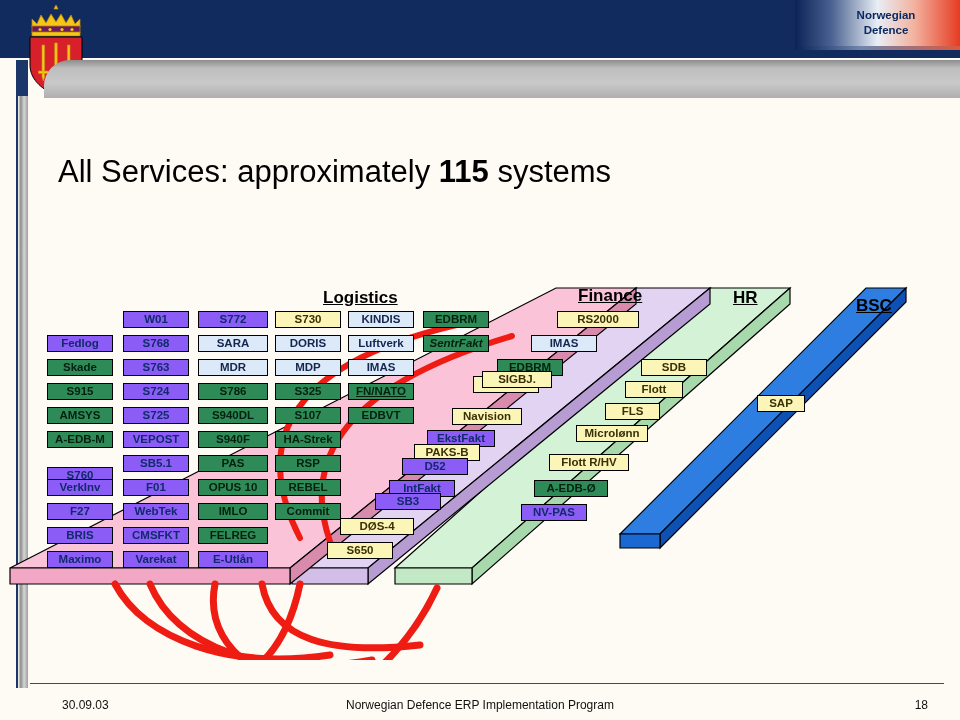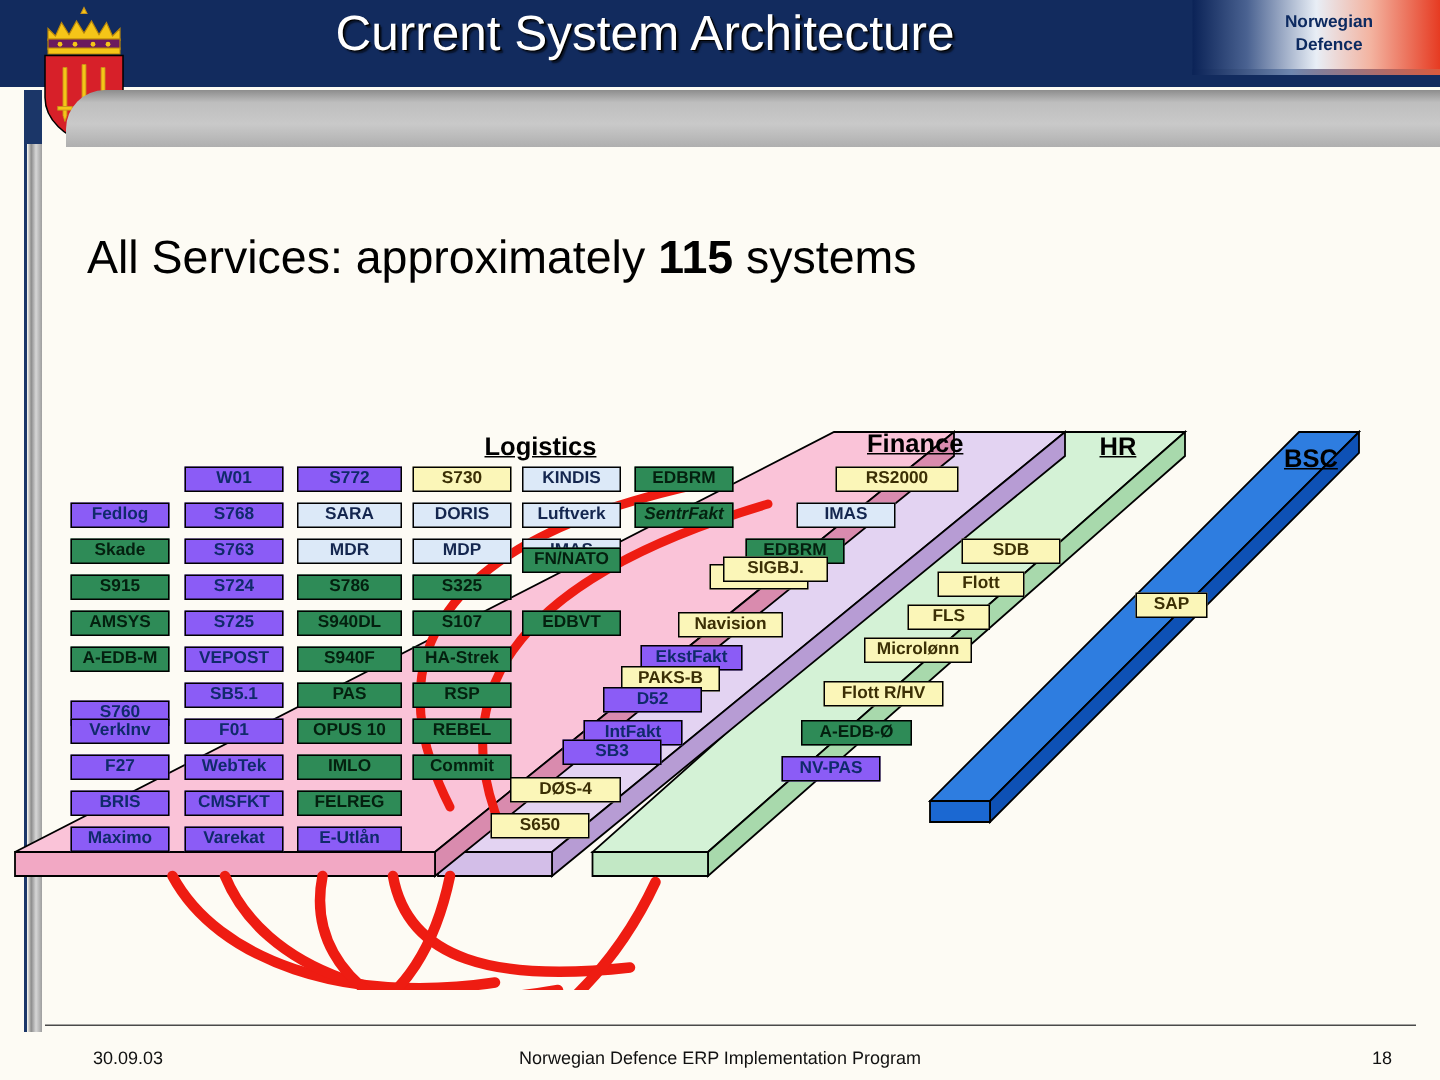--- a/index.html
+++ b/index.html
@@ -92,21 +92,20 @@
   }
   .c-blue   { background: #8b5cf6; color: #102A6B; }
   .c-lblue  { background: #DCE9F8; color: #14264F; }
   .c-green  { background: #2E8B57; color: #04200F; }
   .c-yellow { background: #FBF6B8; color: #3B2F05; }
 </style>
 </head>
 <body>
 
 <div id="header">
-  <div id="header-title">Current System Architecture</div>
   <div id="brand-band">
     <div class="band-under"></div>
   </div>
   <div id="brand-text">
     <div>Norwegian</div>
     <div>Defence</div>
   </div>
 </div>
 
 <svg id="coat" viewBox="0 0 68 94">
@@ -209,21 +208,21 @@
       <div class="bx c-blue" style="left: 123px; top: 119px; width: 66px;">S763</div>
       <div class="bx c-lblue" style="left: 198px; top: 119px; width: 70px;">MDR</div>
       <div class="bx c-lblue" style="left: 275px; top: 119px; width: 66px;">MDP</div>
       <div class="bx c-lblue" style="left: 348px; top: 119px; width: 66px;">IMAS</div>
       <div class="bx c-green" style="left: 497px; top: 119px; width: 66px;">EDBRM</div>
       <div class="bx c-yellow" style="left: 641px; top: 119px; width: 66px;">SDB</div>
       <div class="bx c-green" style="left: 47px; top: 143px; width: 66px;">S915</div>
       <div class="bx c-blue" style="left: 123px; top: 143px; width: 66px;">S724</div>
       <div class="bx c-green" style="left: 198px; top: 143px; width: 70px;">S786</div>
       <div class="bx c-green" style="left: 275px; top: 143px; width: 66px;">S325</div>
-      <div class="bx c-green" style="left: 348px; top: 125px; width: 66px;">FN/NATO</div>
+      <div class="bx c-green" style="left: 348px; top: 143px; width: 66px; text-decoration: underline;">FN/NATO</div>
       <div class="bx c-yellow" style="left: 473px; top: 136px; width: 66px;">ES2</div>
       <div class="bx c-yellow" style="left: 482px; top: 131px; width: 70px;">SIGBJ.</div>
       <div class="bx c-yellow" style="left: 625px; top: 141px; width: 58px;">Flott</div>
       <div class="bx c-green" style="left: 47px; top: 167px; width: 66px;">AMSYS</div>
       <div class="bx c-blue" style="left: 123px; top: 167px; width: 66px;">S725</div>
       <div class="bx c-green" style="left: 198px; top: 167px; width: 70px;">S940DL</div>
       <div class="bx c-green" style="left: 275px; top: 167px; width: 66px;">S107</div>
       <div class="bx c-green" style="left: 348px; top: 167px; width: 66px;">EDBVT</div>
       <div class="bx c-yellow" style="left: 452px; top: 168px; width: 70px;">Navision</div>
       <div class="bx c-yellow" style="left: 605px; top: 163px; width: 55px;">FLS</div>

